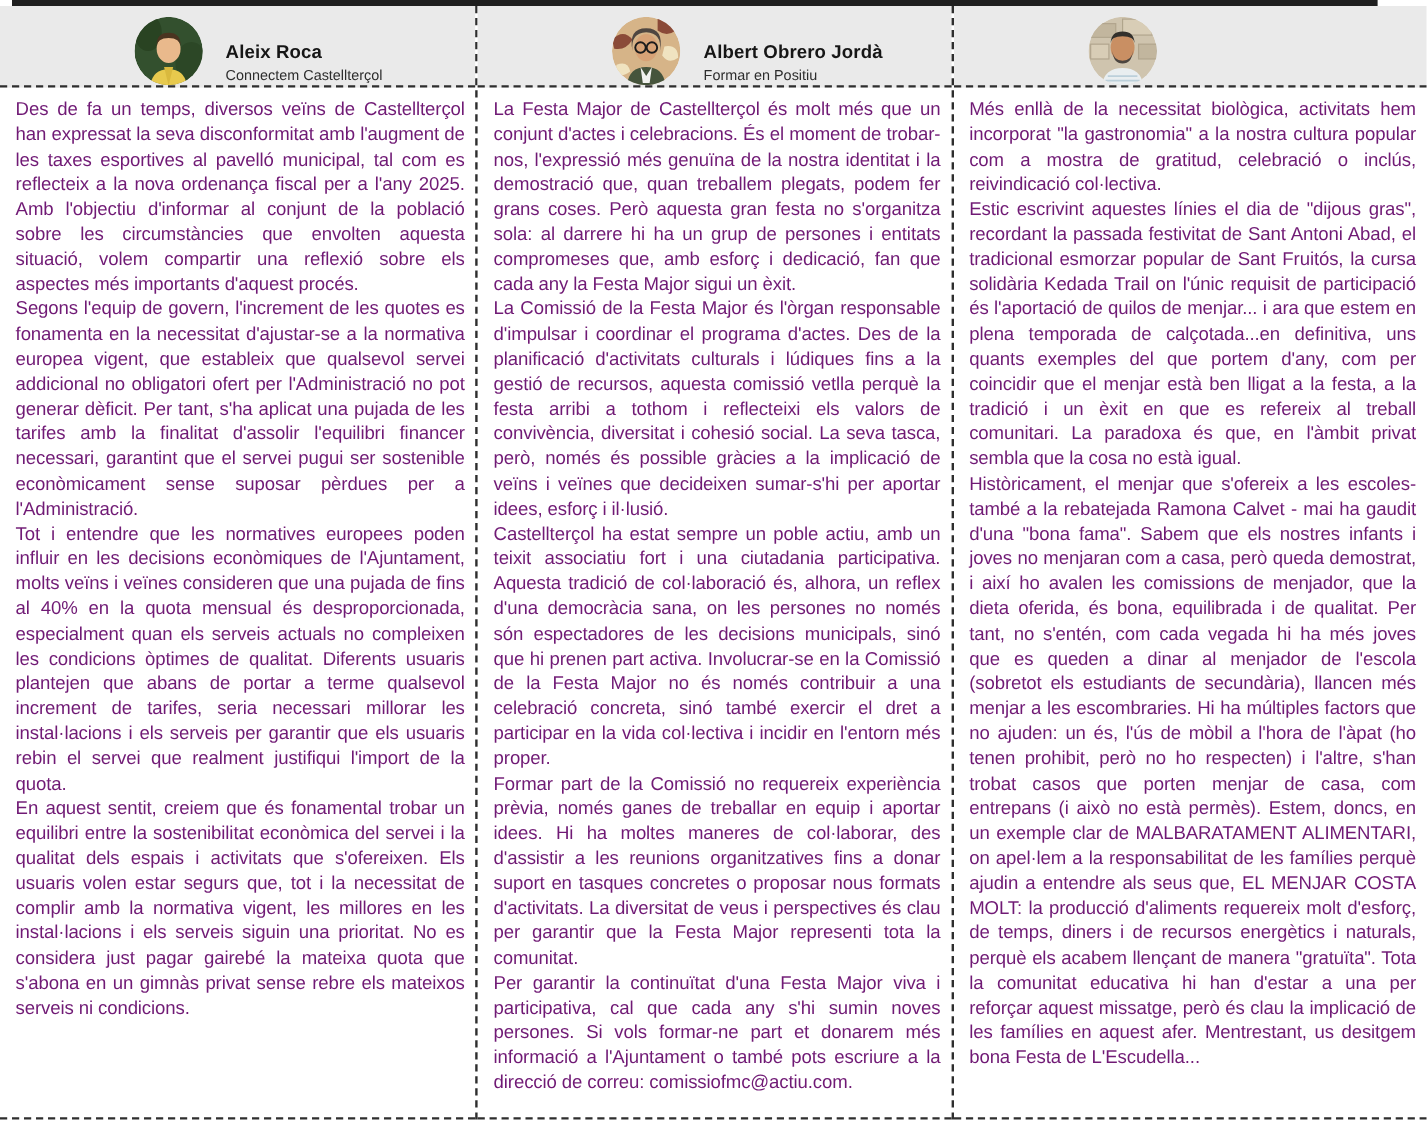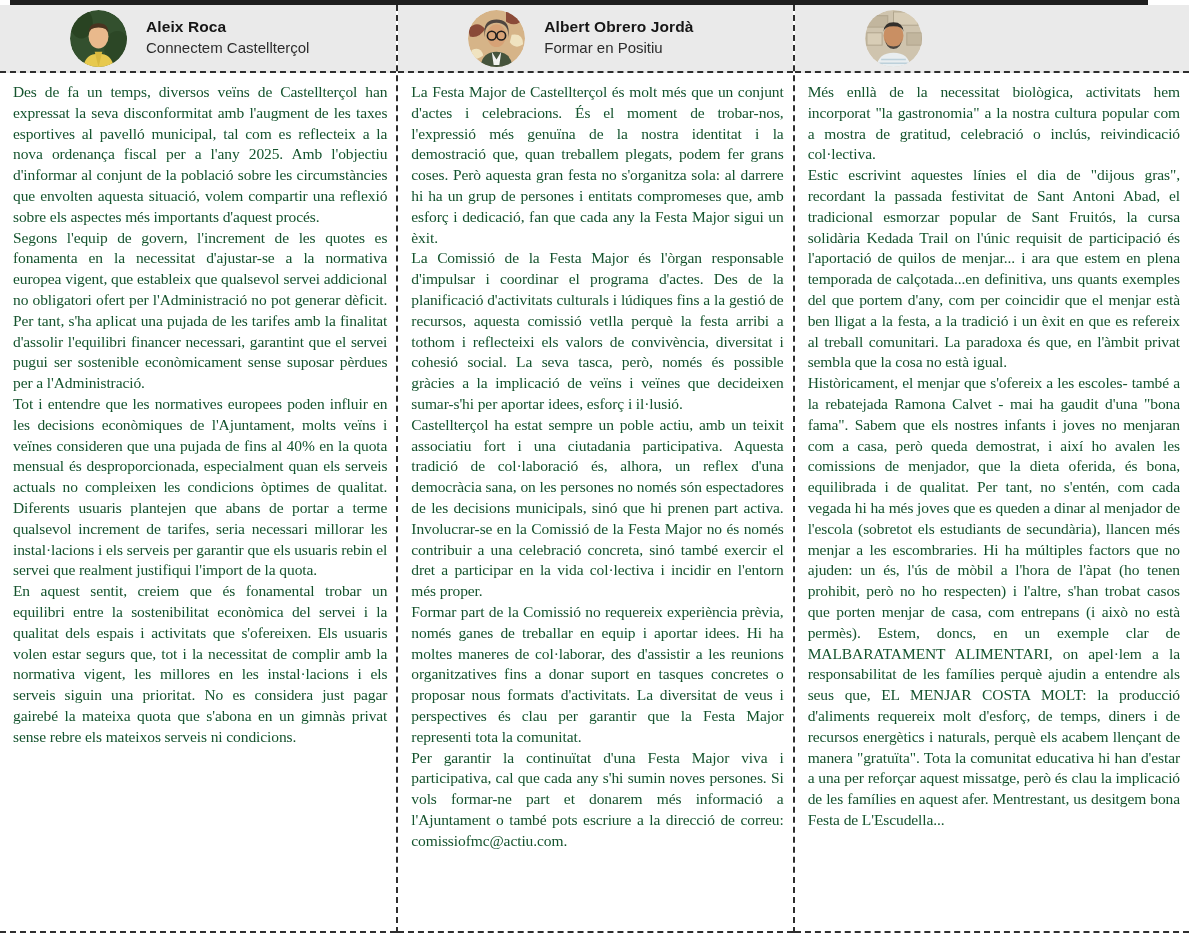--- a/index.html
+++ b/index.html
@@ -19,50 +19,49 @@
     display:grid;
     grid-template-columns:1fr 1fr 1fr;
   }
   .col{min-width:0;}
   .col + .col{border-left:2px dashed #2e2e2e;}
   .author-header{
     height:66px;
     background:#eaeaea;
     border-bottom:2px dashed #2e2e2e;
     display:flex;
-    align-items:center;
-    padding-left:70px;
+    align-items:flex-end;
+    padding-left:112px;
     box-sizing:content-box;
   }
   .avatar{
     width:57px;height:57px;border-radius:50%;
     overflow:hidden;flex:0 0 auto;display:block;
   }
   .avatar svg{display:block;width:57px;height:57px;}
   .author-meta{margin-left:19px;line-height:1.22;}
   .author-name{
     font-weight:bold;font-size:15.5px;color:#161616;letter-spacing:.1px;
   }
   .author-group{
-    font-size:15px;color:#2c2c2c;margin-top:2px;
+    font-size:12px;color:#2c2c2c;margin-top:2px;
   }
   .col-body{
     height:839px;
     padding:9px 9px 10px 13px;
     overflow:hidden;
     border-bottom:2px dashed #2e2e2e;
   }
   .para{
     margin:0;
     font-size:15.5px;
     line-height:20.8px;
     letter-spacing:-0.1px;
-    color:#14532d;
+    color:#701a75;
     text-align:justify;
-    font-family:Liberation Serif, serif;
   }
 </style>
 </head>
 <body>
 
 <div class="page">
   <div class="top-bar"></div>
 
   <div class="columns">
 

